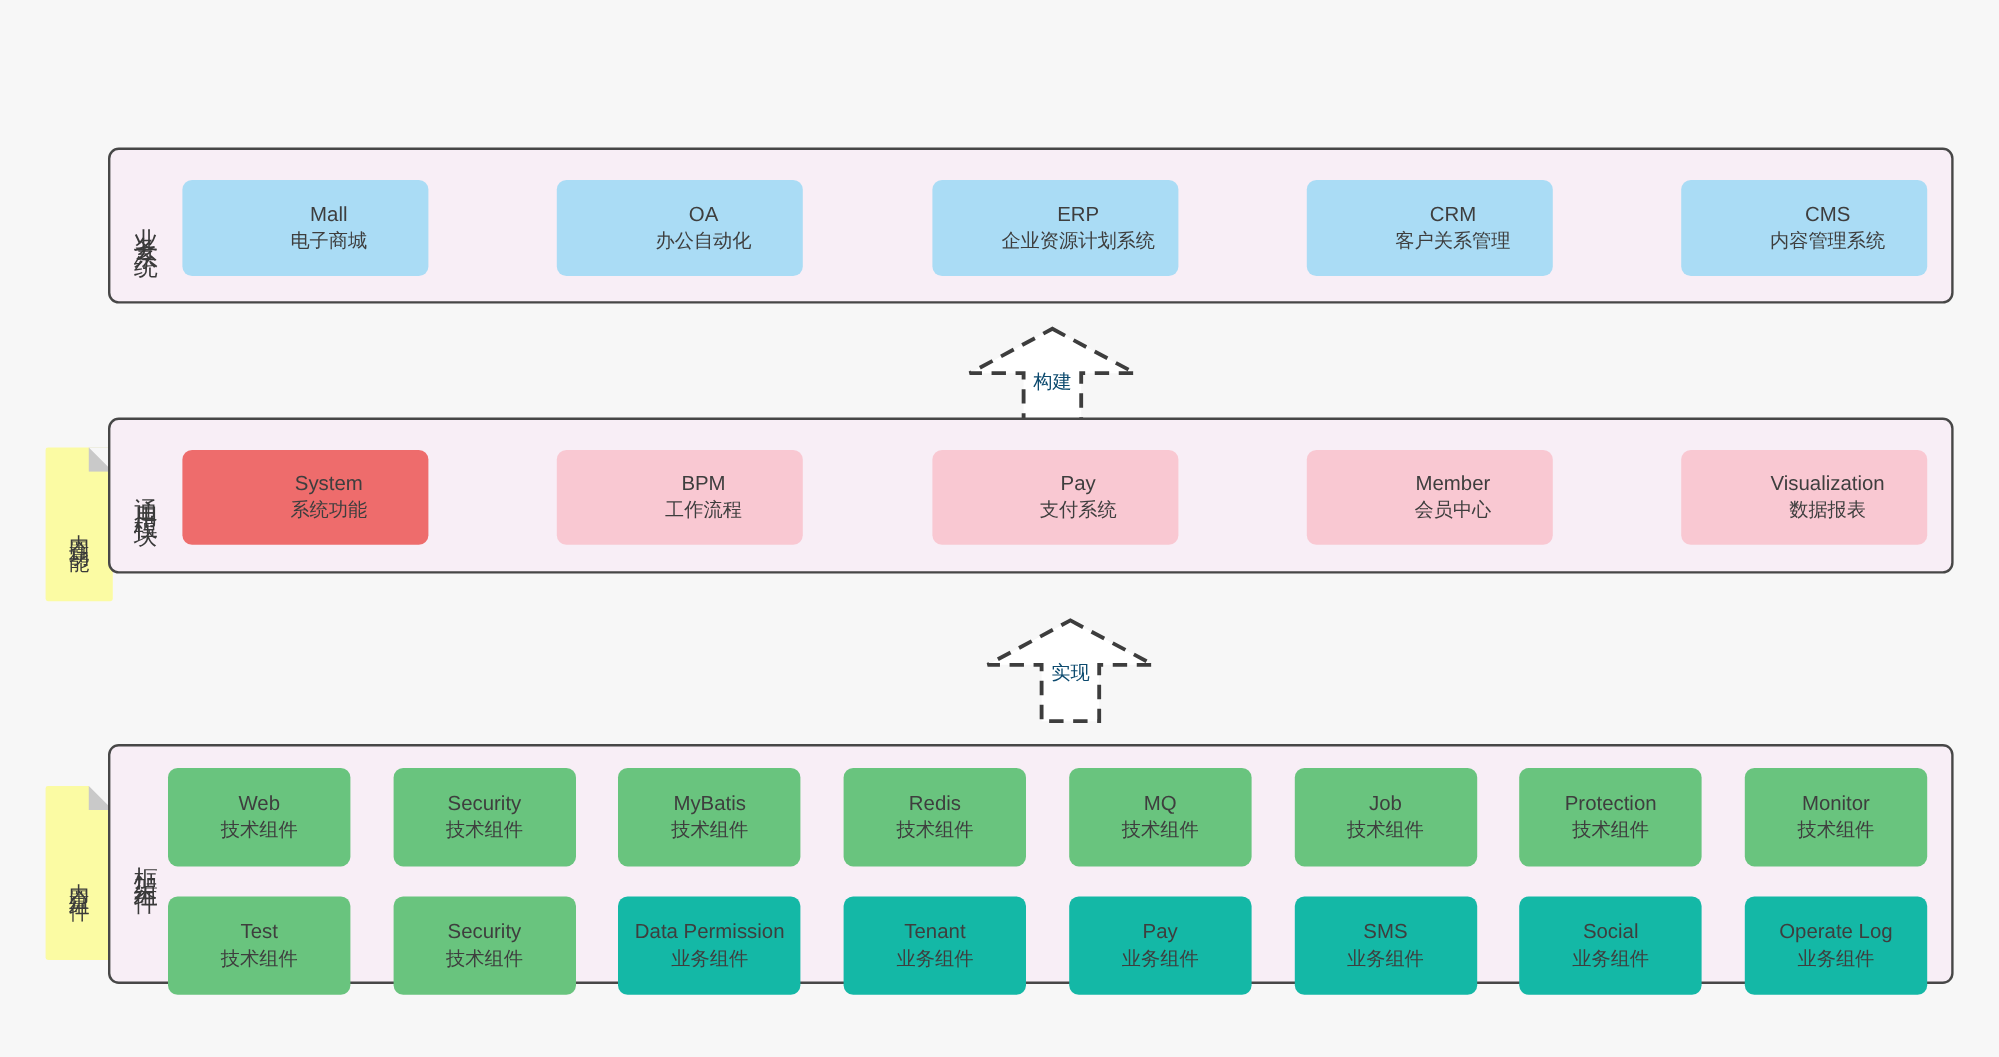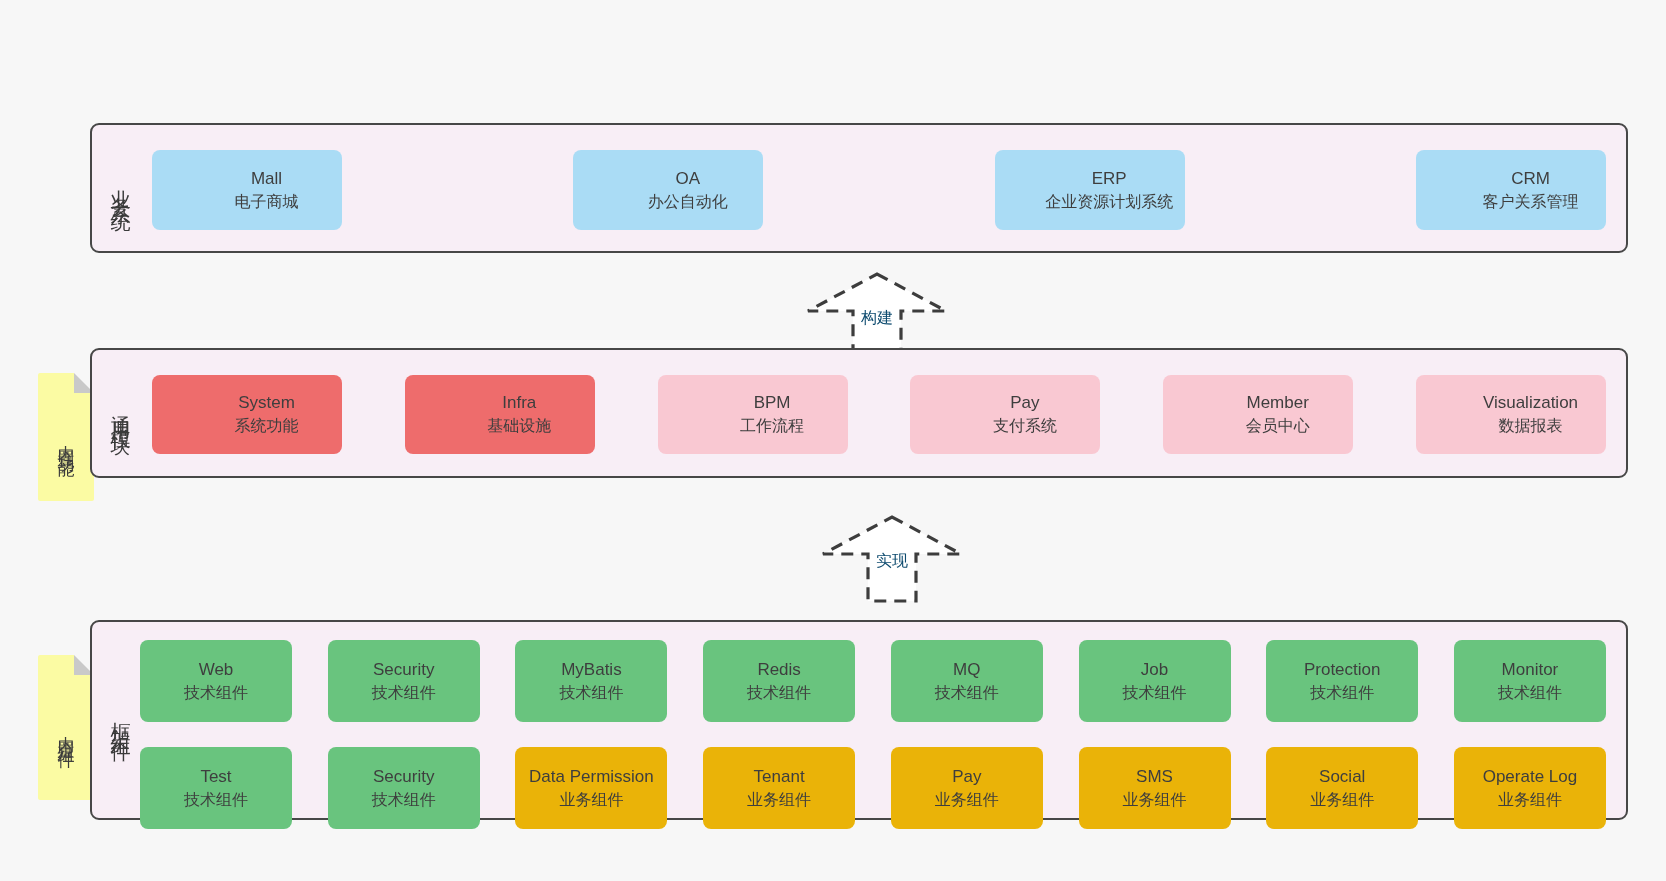--- a/index.html
+++ b/index.html
@@ -49,28 +49,28 @@
   .panel-business  .row { top:25px; height:80px; }
   .panel-modules   .row { top:25px; height:79px; }
   .panel-framework .row-1 { top:18px;  height:82px; }
   .panel-framework .row-2 { top:125px; height:82px; }
 
   .box {
     border-radius:8px; display:flex; flex-direction:column;
     align-items:center; justify-content:center; text-align:center;
     color:#3e3e3e; line-height:1.42; padding:2px 6px;
   }
-  .row-6 .box { width:190px; font-size:17px;padding-left:45px; }
+  .row-6 .box { width:205px; font-size:17px;padding-left:45px; }
   .row-8 .box { width:152px; font-size:17px; }
   .box .sub { font-size:16px; }
   .v-blue       { background:#aadcf5; }
   .v-red        { background:#ee6c6c; }
   .v-pink       { background:#f9c8d2; }
   .v-green      { background:#69c47e; }
-  .v-lightgreen { background:#eab308; }
+  .v-lightgreen { background:#14b8a6; }
 
   .arrow-wrap { position:absolute; width:142px; height:88px; z-index:1; }
   .arrow-1 { left:806px; top:272px; }
   .arrow-2 { left:821px; top:515px; }
   .arrow-wrap svg { display:block; width:100%; height:100%; overflow:visible; }
   .arrow-label {
     position:absolute; left:50%; top:36px; transform:translateX(-50%);
     background:#ffffff; padding:0 3px; font-size:16px; color:#0c4a6e; white-space:nowrap;
   }
 </style>
@@ -100,43 +100,43 @@
         <span class="sub">办公自动化</span>
       </div>
       <div class="box v-blue">
         <span>ERP</span>
         <span class="sub">企业资源计划系统</span>
       </div>
       <div class="box v-blue">
         <span>CRM</span>
         <span class="sub">客户关系管理</span>
       </div>
+      <div class="box v-blue">
+        <span>CMS</span>
+        <span class="sub">内容管理系统</span>
+      </div>
     </div>
   </div>
 
   <div class="arrow-wrap arrow-1">
     <svg viewBox="0 0 142 88">
       <polygon points="71,2 140,39 95,39 95,86 47,86 47,39 2,39" fill="#ffffff" stroke="#3d3d3d" stroke-width="3.2" stroke-dasharray="12 8"></polygon>
     </svg>
     <span class="arrow-label">构建</span>
   </div>
 
   <div class="panel panel-modules">
     <div class="vlabel-strip">
       <div class="vlabel">通用模块</div>
     </div>
     <div class="row row-6">
       <div class="box v-red">
         <span>System</span>
         <span class="sub">系统功能</span>
       </div>
-      <div class="box v-red">
-        <span>Infra</span>
-        <span class="sub">基础设施</span>
-      </div>
       <div class="box v-pink">
         <span>BPM</span>
         <span class="sub">工作流程</span>
       </div>
       <div class="box v-pink">
         <span>Pay</span>
         <span class="sub">支付系统</span>
       </div>
       <div class="box v-pink">
         <span>Member</span>

